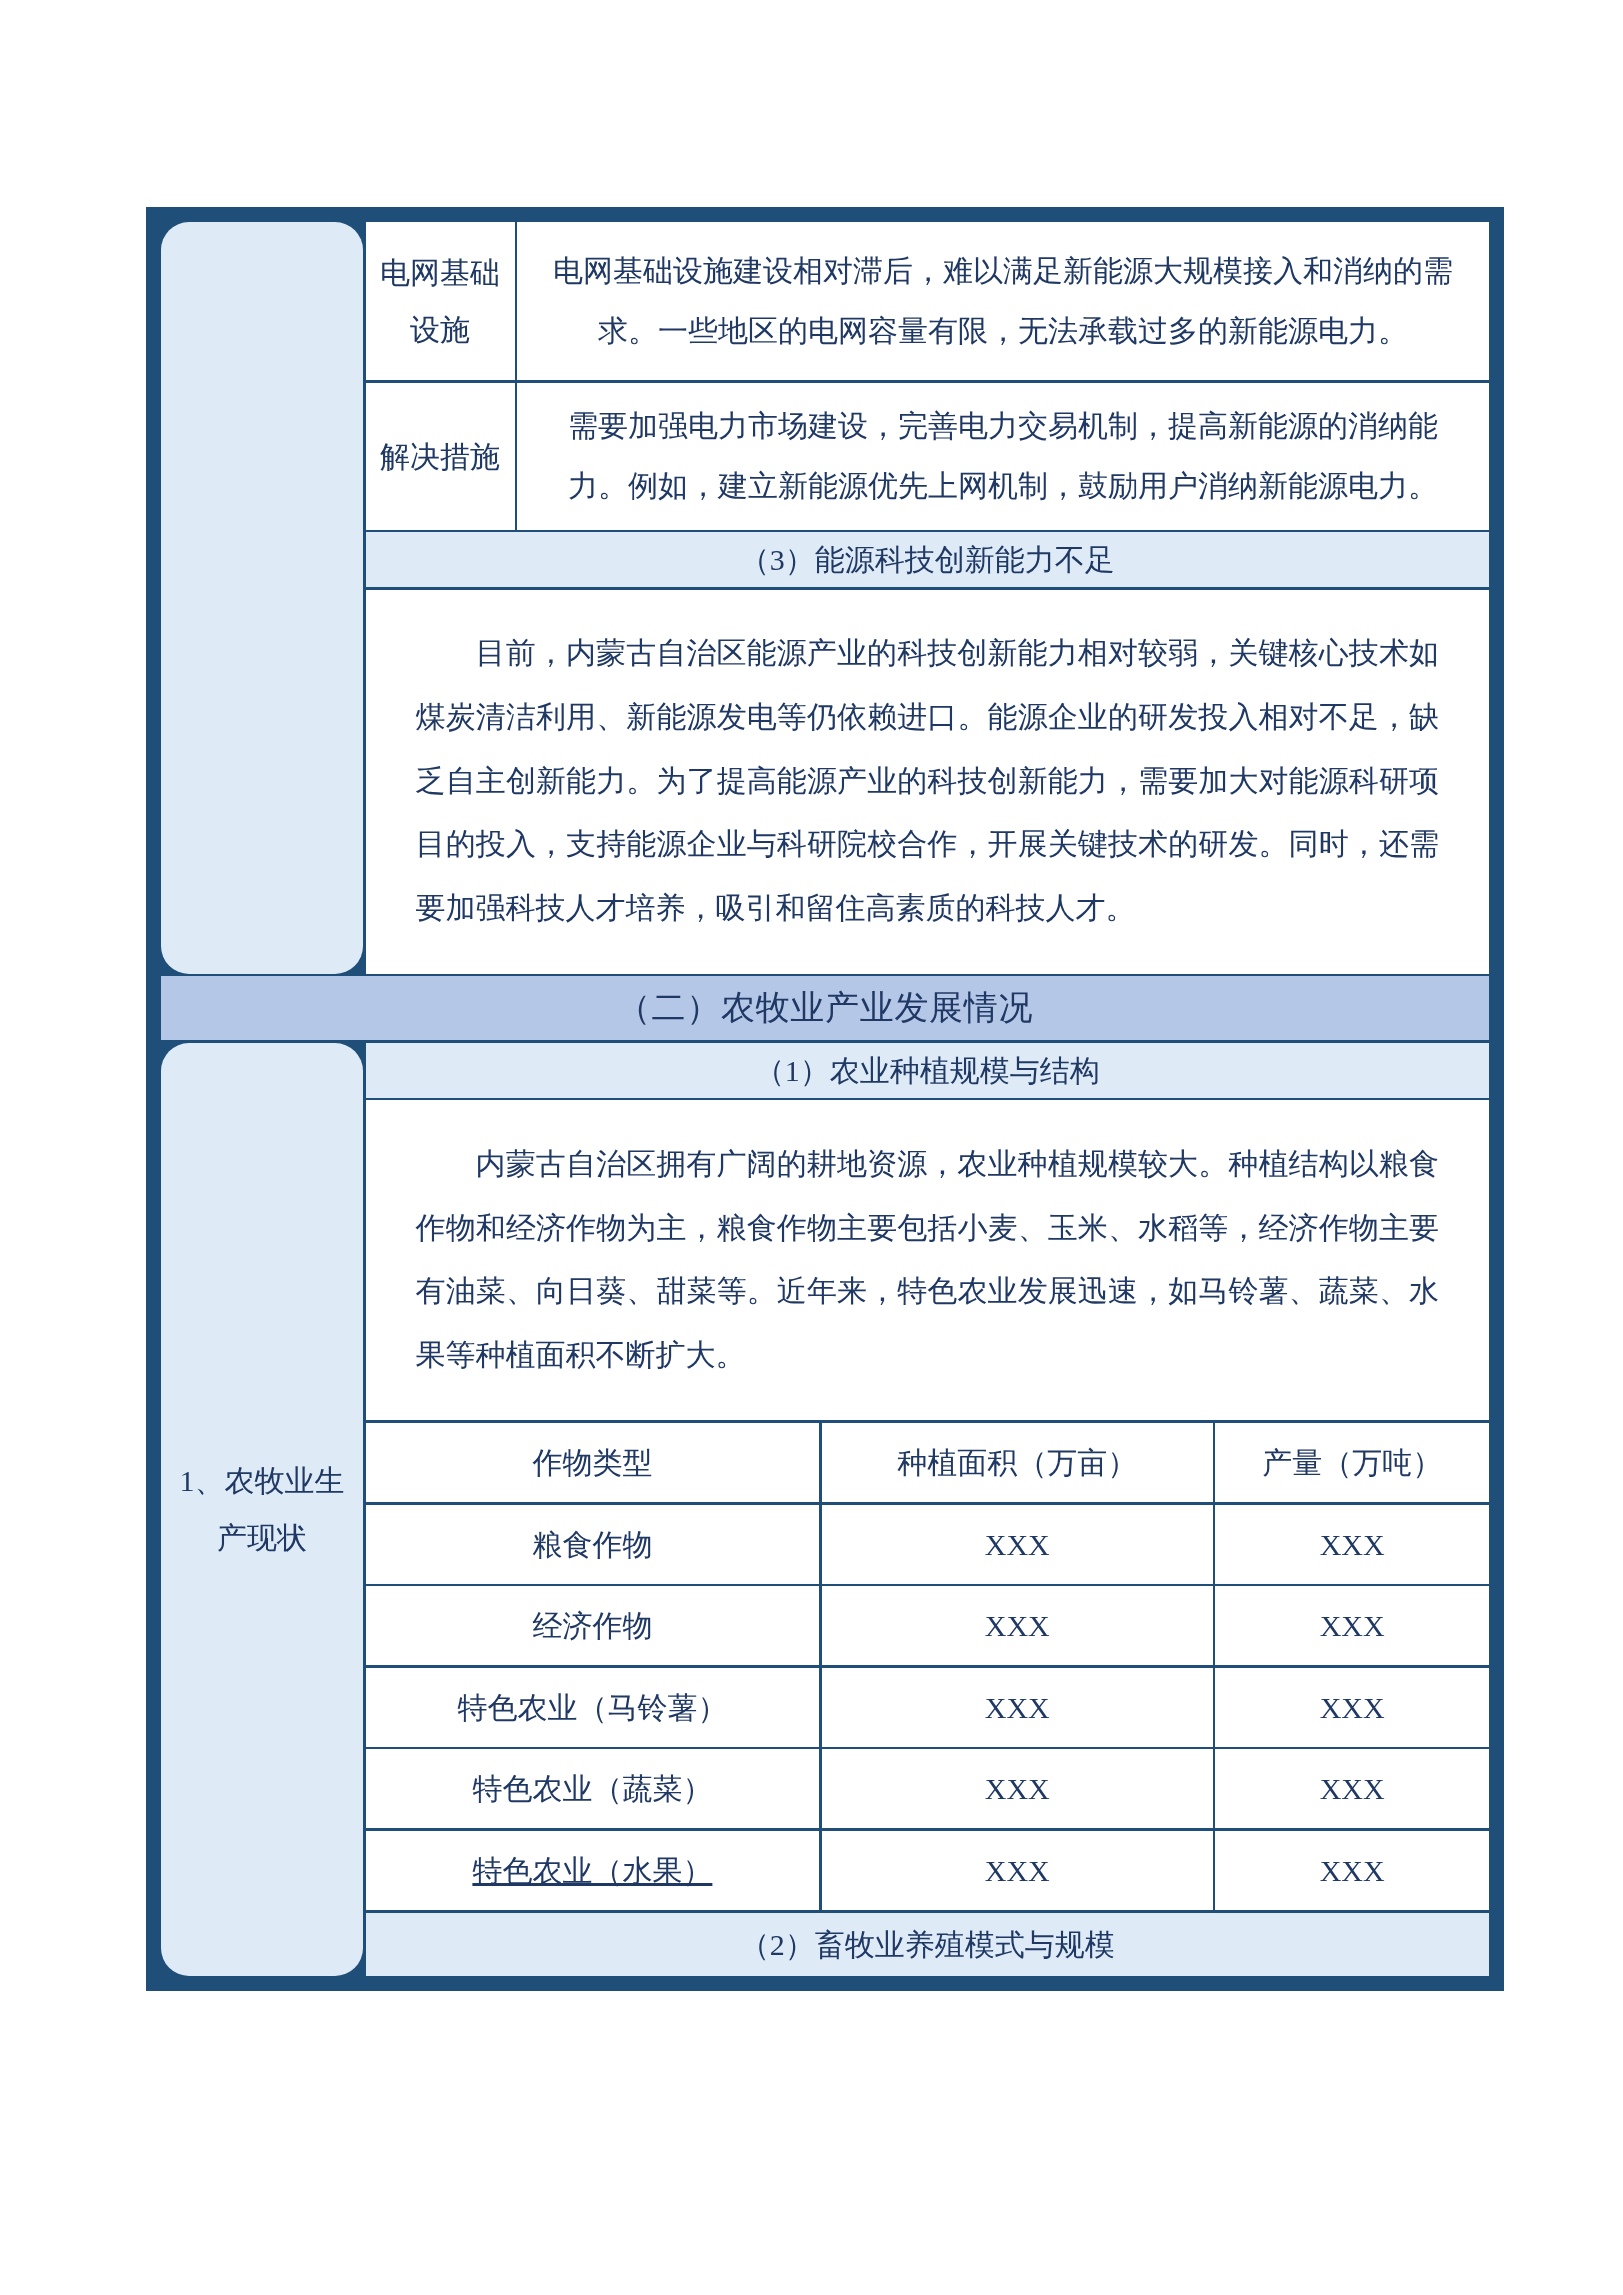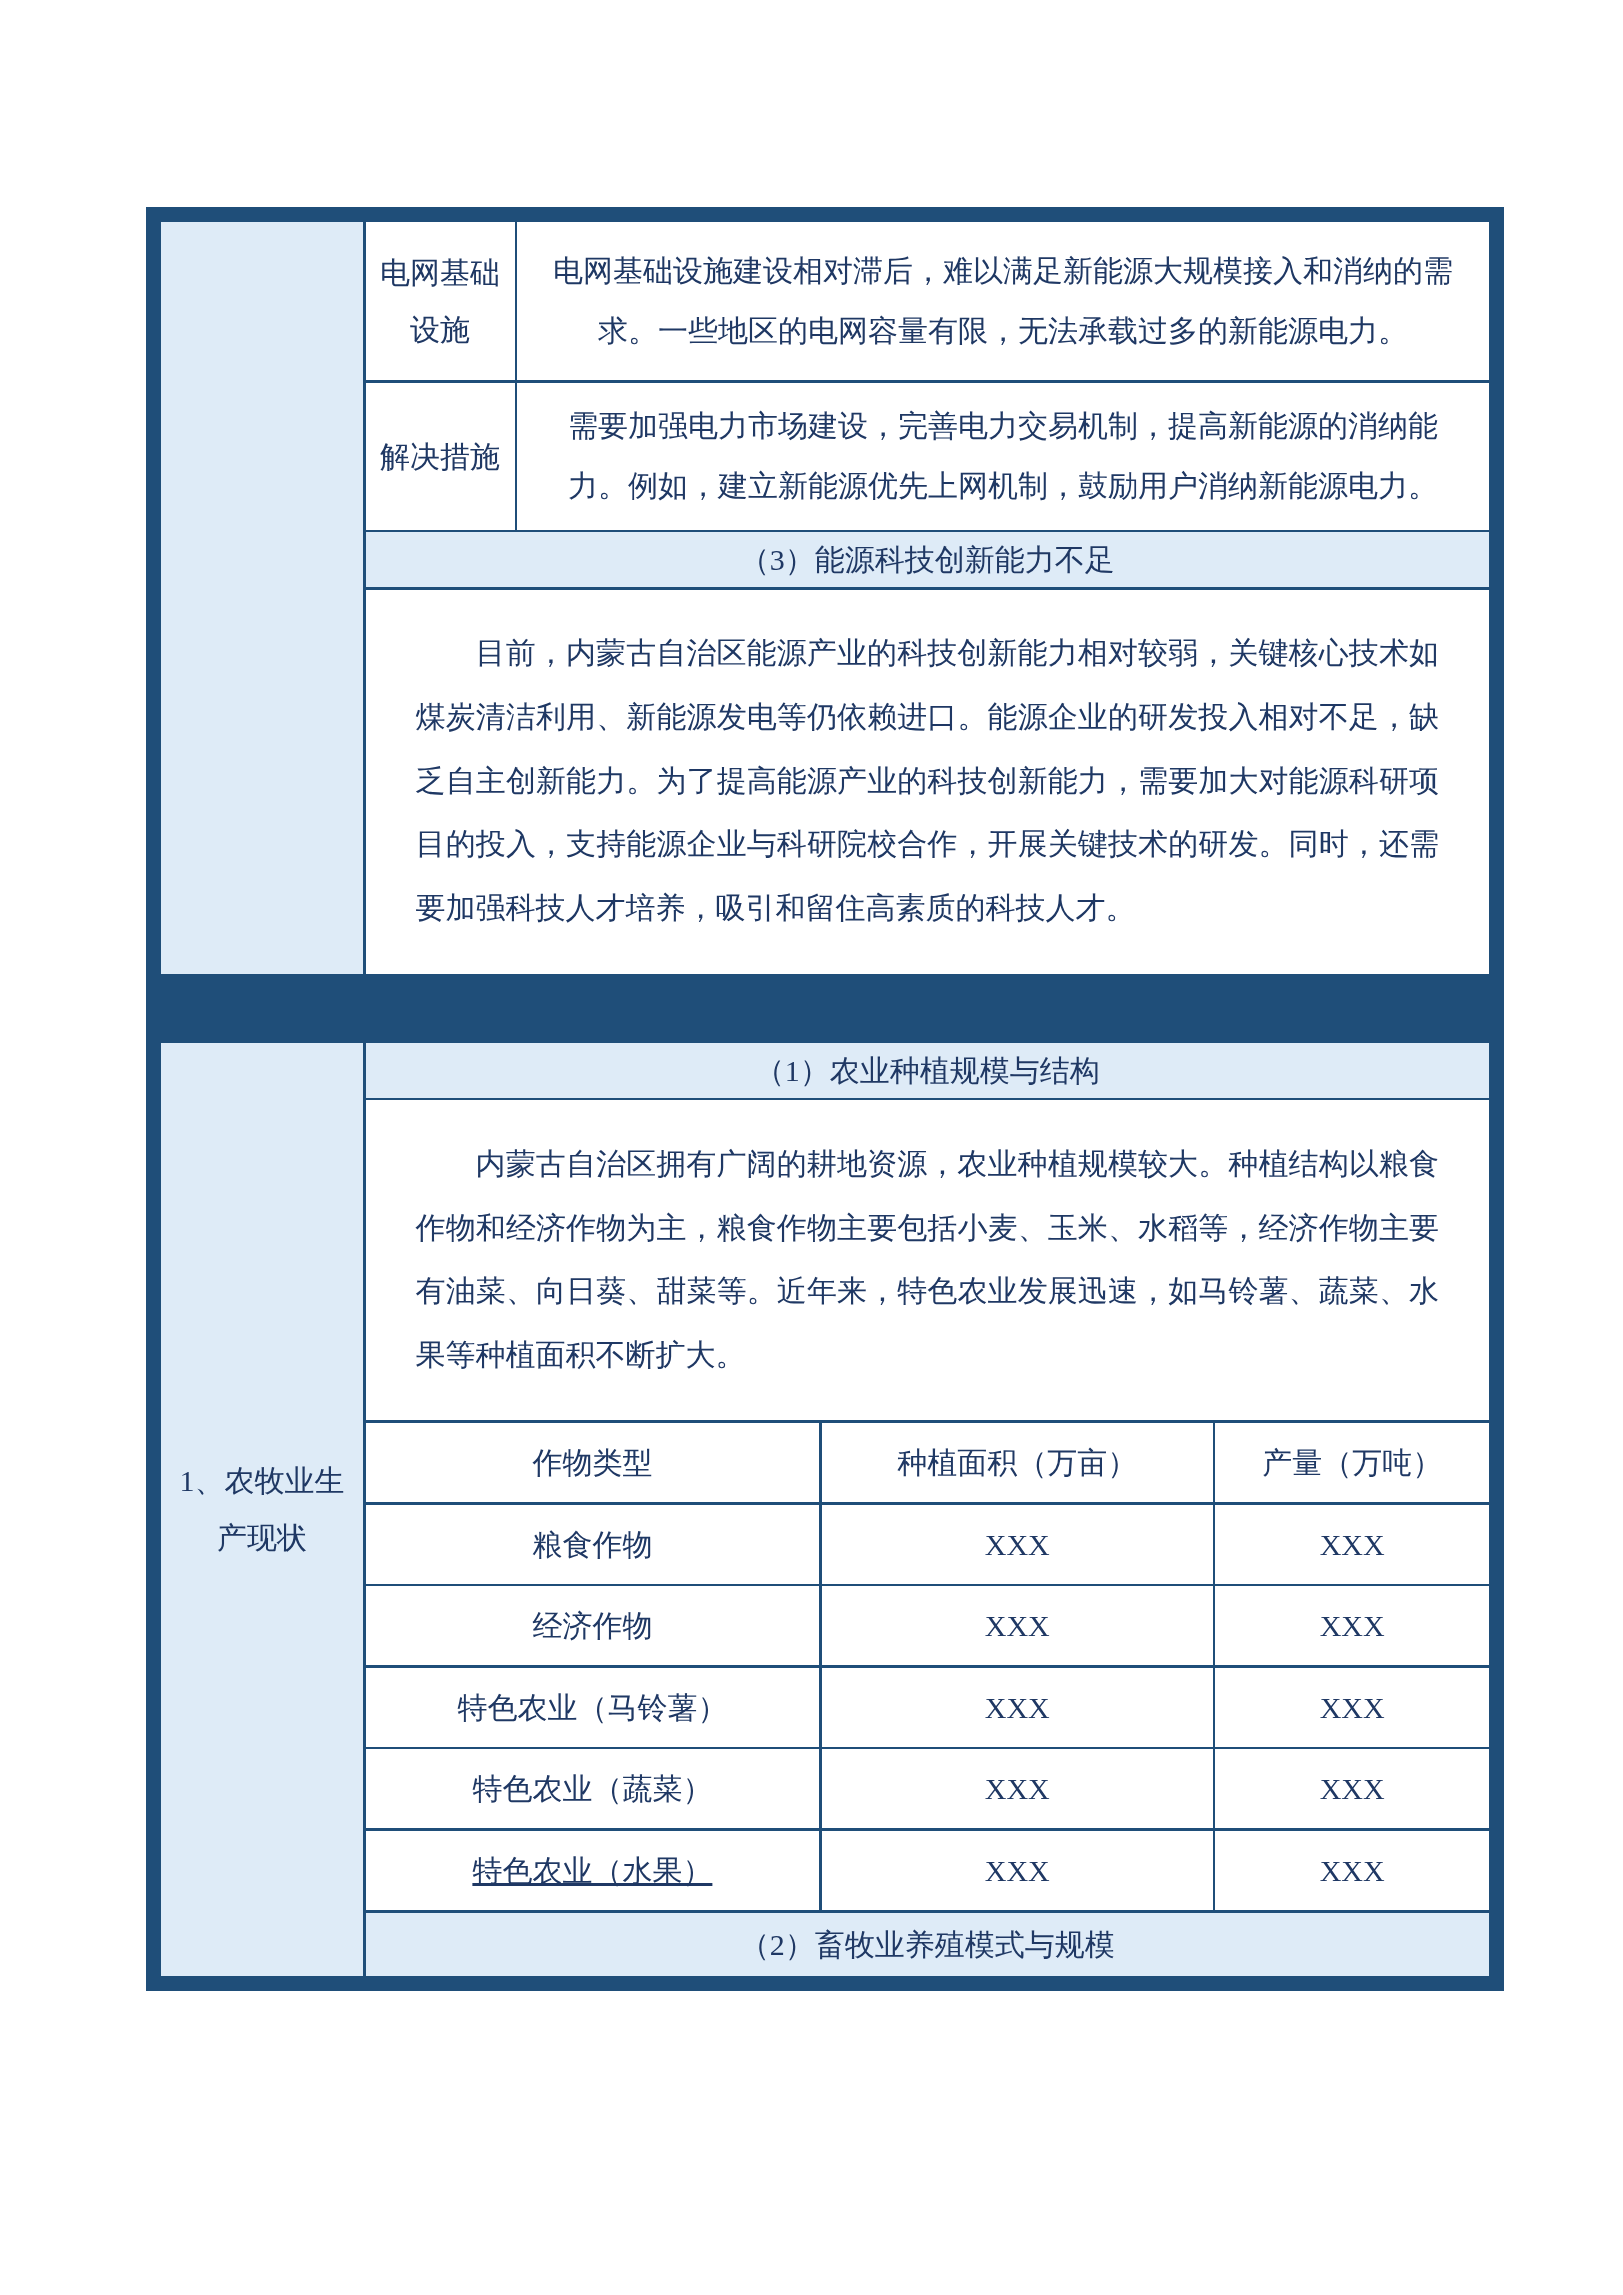--- a/index.html
+++ b/index.html
@@ -39,20 +39,21 @@
     display:flex;
     align-items:center;
     justify-content:center;
     text-align:center;
     font-size:30px;
     line-height:1.9;
     padding:5.2px 13px;
   }
   .cell.sidebar{
     background:var(--light);
+    border-radius:28px;
   }
   .cell.subheader{
     background:var(--light);
     font-size:30px;
   }
   .cell.section-header{
     background:var(--medium);
     font-size:34px;
     letter-spacing:0.7px;
   }
@@ -107,20 +108,21 @@
 
     <div class="cell c-label2">解决措施</div>
     <div class="cell center-text c-content2">需要加强电力市场建设，完善电力交易机制，提高新能源的消纳能力。例如，建立新能源优先上网机制，鼓励用户消纳新能源电力。</div>
 
     <div class="cell subheader c-subheader3">（3）能源科技创新能力不足</div>
 
     <div class="cell para-cell c-paras">
       <p>目前，内蒙古自治区能源产业的科技创新能力相对较弱，关键核心技术如煤炭清洁利用、新能源发电等仍依赖进口。能源企业的研发投入相对不足，缺乏自主创新能力。为了提高能源产业的科技创新能力，需要加大对能源科研项目的投入，支持能源企业与科研院校合作，开展关键技术的研发。同时，还需要加强科技人才培养，吸引和留住高素质的科技人才。</p>
     </div>
 
+    <div class="cell section-header c-section">（二）农牧业产业发展情况</div>
 
     <div class="cell sidebar c-sidebar2">1、农牧业生产现状</div>
 
     <div class="cell subheader c-ag-sub1">（1）农业种植规模与结构</div>
 
     <div class="cell para-cell c-ag-para">
       <p>内蒙古自治区拥有广阔的耕地资源，农业种植规模较大。种植结构以粮食作物和经济作物为主，粮食作物主要包括小麦、玉米、水稻等，经济作物主要有油菜、向日葵、甜菜等。近年来，特色农业发展迅速，如马铃薯、蔬菜、水果等种植面积不断扩大。</p>
     </div>
 
     <div class="cell c-th1">作物类型</div>

